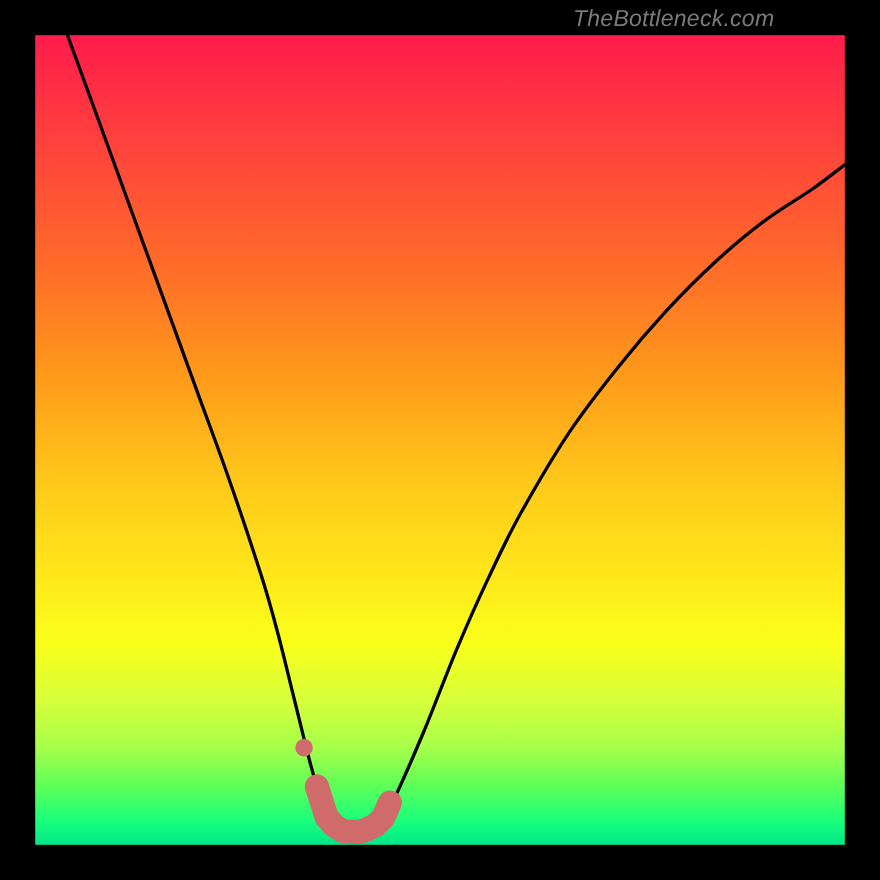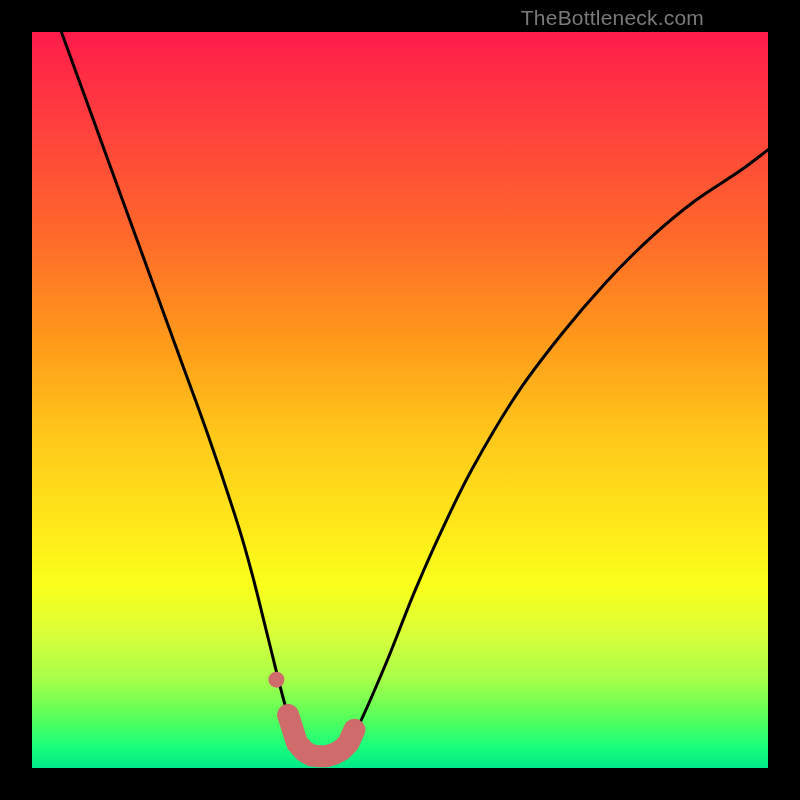--- a/index.html
+++ b/index.html
@@ -11,20 +11,21 @@
     overflow: hidden;
     font-family: Arial, Helvetica, sans-serif;
   }
   .frame {
     position: absolute;
     left: 0;
     top: 0;
     width: 714px;
     height: 800px;
     background: #000;
+    font-style: italic;
   }
   .plot-area {
     position: absolute;
     left: 32px;
     top: 32px;
     width: 736px;
     height: 736px;
     
     background: linear-gradient(
       to bottom,

